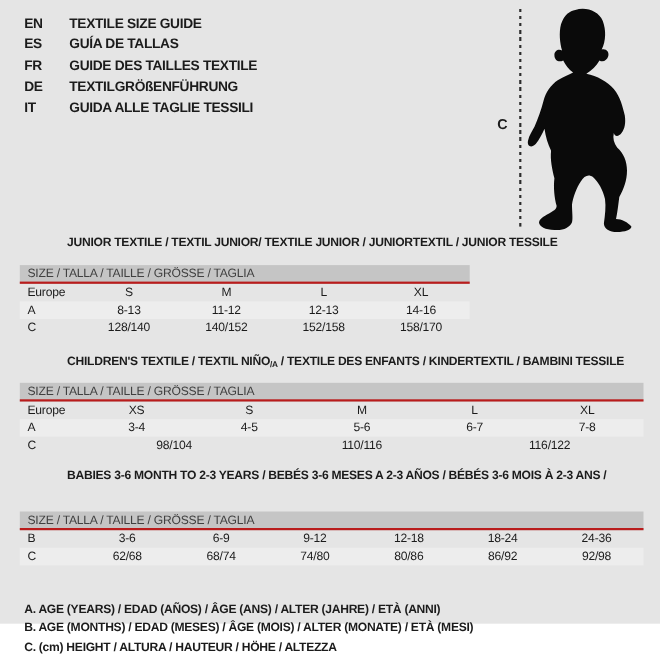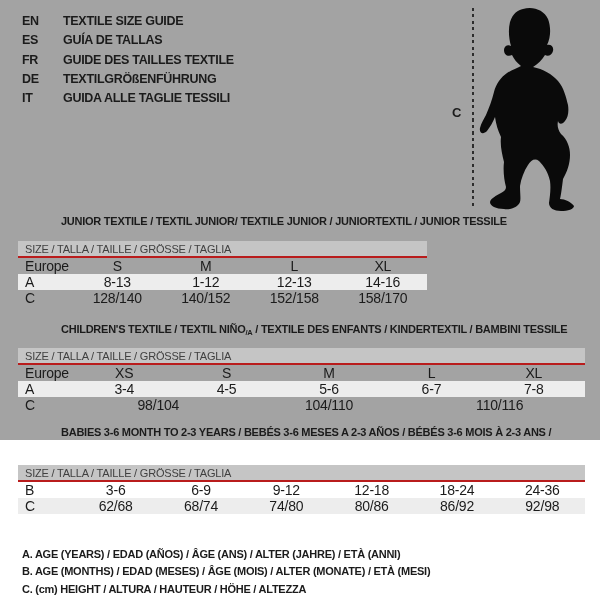--- a/index.html
+++ b/index.html
@@ -3,21 +3,21 @@
 <meta charset="utf-8">
 <style>
   * { margin: 0; padding: 0; box-sizing: border-box; }
   html, body { width: 600px; height: 600px; background: #ffffff; }
   body {
     font-family: "Liberation Sans", sans-serif;
     color: #1b1b1b;
     position: relative;
     overflow: hidden;
   }
-  .page { position: relative; width: 600px; height: 440px; background: #a3a3a3; }
+  .page { position: relative; width: 600px; height: 567px; background: #e5e5e5; }
 
   
   .lang-block { position: absolute; left: 22px; top: 12px; }
   .lang-row { display: flex; font-weight: bold; font-size: 12.5px; line-height: 19.3px; letter-spacing: -0.3px; }
   .lang-code { width: 41px; }
 
   
   .dash-line {
     position: absolute; left: 472px; top: 8px; width: 2px; height: 198px;
     background: repeating-linear-gradient(to bottom, #2d2d2d 0 3px, transparent 3px 6.5px);
@@ -34,21 +34,21 @@
   .t2 { top: 348px; width: 567px; }
   .t2-title { top: 321px; }
   .t3 { top: 465px; width: 567px; }
   .t3-title { top: 424px; }
   .size-bar {
     height: 17px; line-height: 17px;
     background: #c5c5c5; color: #404040;
     padding-left: 7px; font-size: 11px; letter-spacing: -0.2px;
     border-bottom: 2px solid #b91c1c;
   }
-  .trow { display: flex; height: 16px; line-height: 16px; font-size: 14px; letter-spacing: -0.2px; }
+  .trow { display: flex; height: 16px; line-height: 16px; font-size: 11px; letter-spacing: -0.2px; }
   .trow.alt { background: #ededed; }
   .tlabel { width: 55px; padding-left: 7px; }
   .tcell { flex: 1; text-align: center; }
 
   
   .footnotes { position: absolute; left: 22px; top: 546px; }
   .footnote { font-weight: bold; font-size: 11px; letter-spacing: -0.25px; line-height: 17.3px; white-space: nowrap; }
 </style>
 </head>
 <body>
@@ -90,21 +90,21 @@
     <div class="trow">
       <span class="tlabel">Europe</span>
       <span class="tcell">S</span>
       <span class="tcell">M</span>
       <span class="tcell">L</span>
       <span class="tcell">XL</span>
     </div>
     <div class="trow alt">
       <span class="tlabel">A</span>
       <span class="tcell">8-13</span>
-      <span class="tcell">1-12</span>
+      <span class="tcell">11-12</span>
       <span class="tcell">12-13</span>
       <span class="tcell">14-16</span>
     </div>
     <div class="trow">
       <span class="tlabel">C</span>
       <span class="tcell">128/140</span>
       <span class="tcell">140/152</span>
       <span class="tcell">152/158</span>
       <span class="tcell">158/170</span>
     </div>
@@ -127,22 +127,22 @@
       <span class="tlabel">A</span>
       <span class="tcell">3-4</span>
       <span class="tcell">4-5</span>
       <span class="tcell">5-6</span>
       <span class="tcell">6-7</span>
       <span class="tcell">7-8</span>
     </div>
     <div class="trow">
       <span class="tlabel">C</span>
       <span class="tcell">98/104</span>
-      <span class="tcell">104/110</span>
       <span class="tcell">110/116</span>
+      <span class="tcell">116/122</span>
     </div>
   </div>
 
   <div class="table-title t3-title">
     <div>BABIES 3-6 MONTH TO 2-3 YEARS / BEBÉS 3-6 MESES A 2-3 AÑOS / BÉBÉS 3-6 MOIS À 2-3 ANS /</div>
   </div>
   <div class="size-table t3">
     <div class="size-bar">SIZE / TALLA / TAILLE / GRÖSSE / TAGLIA</div>
     <div class="trow">
       <span class="tlabel">B</span>

